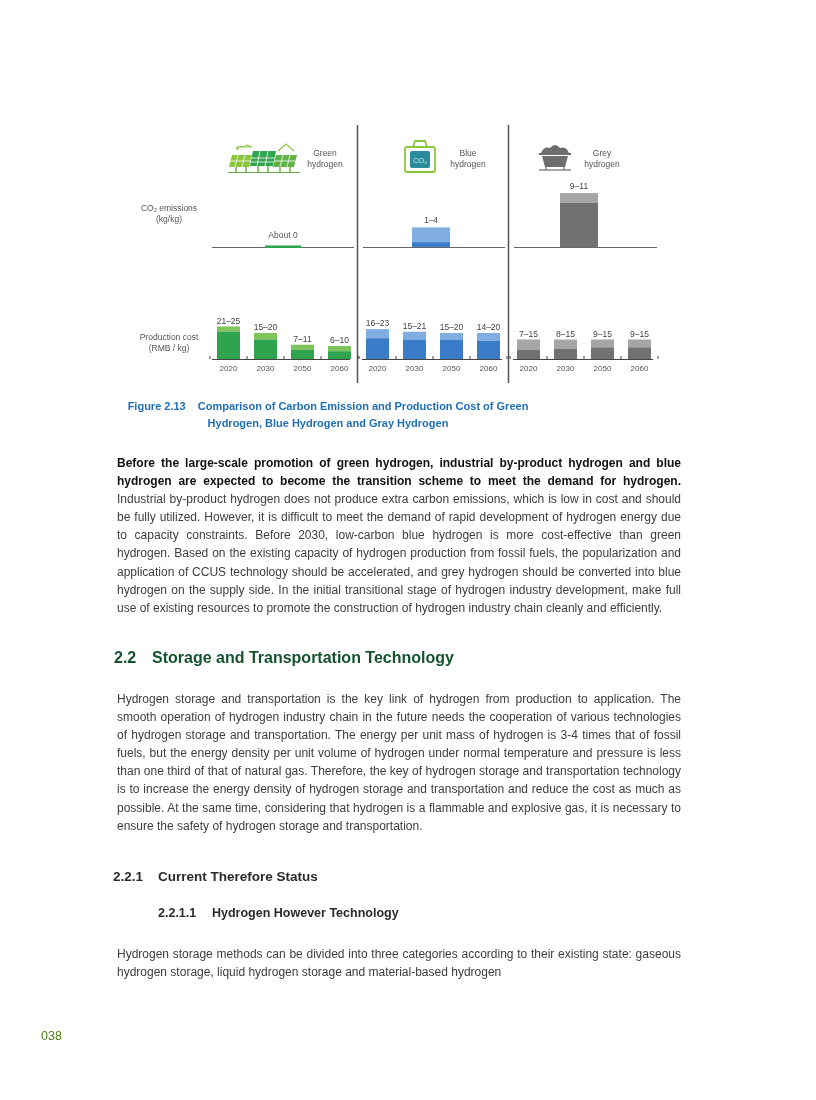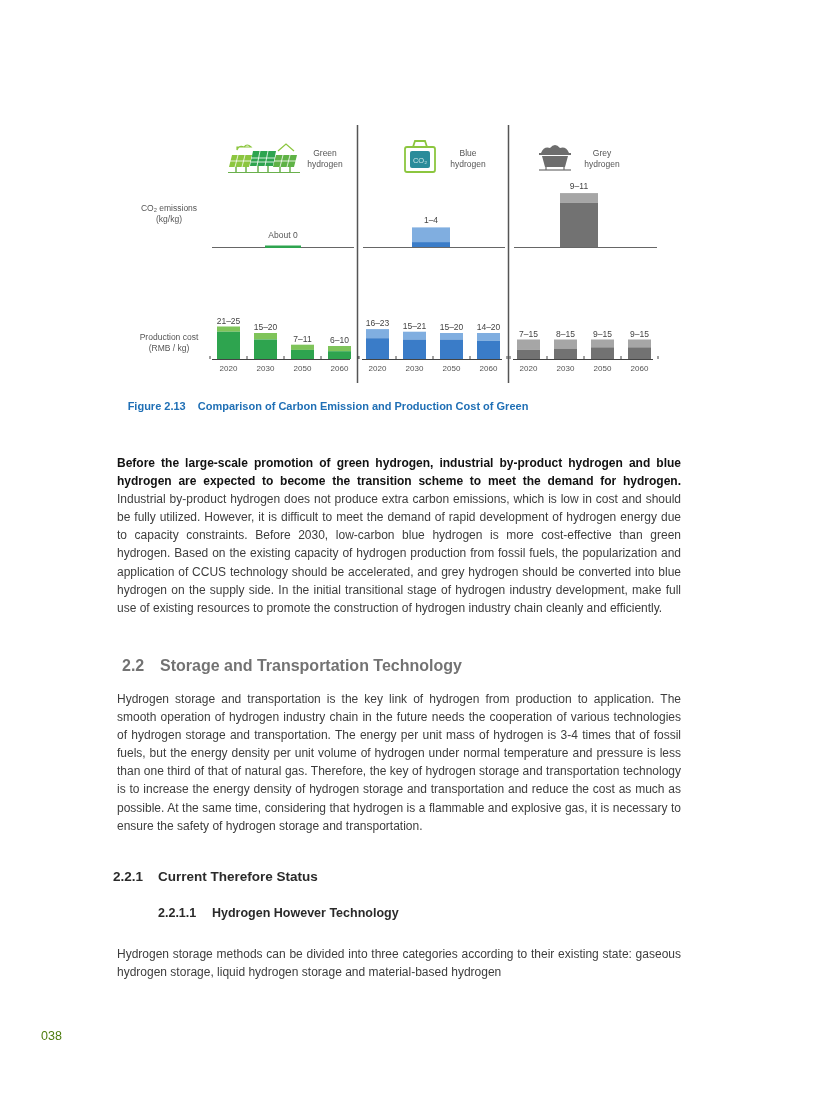--- a/index.html
+++ b/index.html
@@ -6,21 +6,21 @@
   body { width: 816px; height: 1100px; position: relative; overflow: hidden;
          font-family: "Liberation Sans", sans-serif; color: #3a3a3a; }
   #figure { position: absolute; left: 0; top: 0; width: 816px; height: 390px; }
   #figure text { font-family: "Liberation Sans", sans-serif; }
   .caption { position: absolute; left: 0; width: 656px; text-align: center;
              color: #1f6fb5; font-weight: bold; font-size: 11px; line-height: 17px; top: 398px; }
   .caption .num { margin-right: 12px; }
   .para { position: absolute; left: 113px; width: 564px; font-size: 12px; line-height: 18.1px;
           text-align: justify; color: #3d3d3d; margin: 4px; }
   .para b { color: #111; font-weight: bold; }
-  .h2 { position: absolute; left: 113px; top: 648px; font-size: 16px; font-weight: bold; color: #737373; margin: 9px; }
+  .h2 { position: absolute; left: 113px; top: 648px; font-size: 16px; font-weight: bold; color: #14532d; margin: 1px; }
   .h3 { position: absolute; left: 113px; font-size: 13.5px; font-weight: bold; color: #2a2a2a; margin: 0; }
   .h4 { position: absolute; left: 113px; font-size: 12.5px; font-weight: bold; color: #2a2a2a; margin: 0; }
   .secnum { display: inline-block; }
   .h2 .secnum { width: 38px; }
   .h3 .secnum { width: 45px; }
   .h4 .secnum { width: 54px; margin-left: 45px; }
   .pagenum { position: absolute; left: 41px; top: 1029px; font-size: 12.5px; color: #4d7c0f; }
 </style>
 </head>
 <body>
@@ -173,20 +173,21 @@
       <rect x="628" y="347.3" width="23" height="11.700000000000001" fill="#727272"></rect>
       <text x="639.5" y="336.5" text-anchor="middle" font-size="8.5" fill="#444">9–15</text>
       <text x="639.5" y="371" text-anchor="middle" font-size="8" fill="#555">2060</text>
       <line x1="621" y1="356" x2="621" y2="359" stroke="#444" stroke-width="1"></line>
       <line x1="658" y1="356" x2="658" y2="359" stroke="#444" stroke-width="1"></line>
     </g>
 </svg>
 
 <div class="caption">
   <div><span class="num">Figure 2.13</span><span>Comparison of Carbon Emission and Production Cost of Green</span></div>
+  <div>Hydrogen, Blue Hydrogen and Gray Hydrogen</div>
 </div>
 
 <p class="para" style="top:450px;"><b>Before the large-scale promotion of green hydrogen, industrial by-product hydrogen and blue hydrogen are expected to become the transition scheme to meet the demand for hydrogen.</b><span> Industrial by-product hydrogen does not produce extra carbon emissions, which is low in cost and should be fully utilized. However, it is difficult to meet the demand of rapid development of hydrogen energy due to capacity constraints. Before 2030, low-carbon blue hydrogen is more cost-effective than green hydrogen. Based on the existing capacity of hydrogen production from fossil fuels, the popularization and application of CCUS technology should be accelerated, and grey hydrogen should be converted into blue hydrogen on the supply side. In the initial transitional stage of hydrogen industry development, make full use of existing resources to promote the construction of hydrogen industry chain cleanly and efficiently.</span></p>
 
 <h2 class="h2"><span class="secnum">2.2</span><span>Storage and Transportation Technology</span></h2>
 
 <p class="para" style="top:686px;">Hydrogen storage and transportation is the key link of hydrogen from production to application. The smooth operation of hydrogen industry chain in the future needs the cooperation of various technologies of hydrogen storage and transportation. The energy per unit mass of hydrogen is 3-4 times that of fossil fuels, but the energy density per unit volume of hydrogen under normal temperature and pressure is less than one third of that of natural gas. Therefore, the key of hydrogen storage and transportation technology is to increase the energy density of hydrogen storage and transportation and reduce the cost as much as possible. At the same time, considering that hydrogen is a flammable and explosive gas, it is necessary to ensure the safety of hydrogen storage and transportation.</p>
 
 <h3 class="h3" style="top:869px;"><span class="secnum">2.2.1</span><span>Current Therefore Status</span></h3>
 

